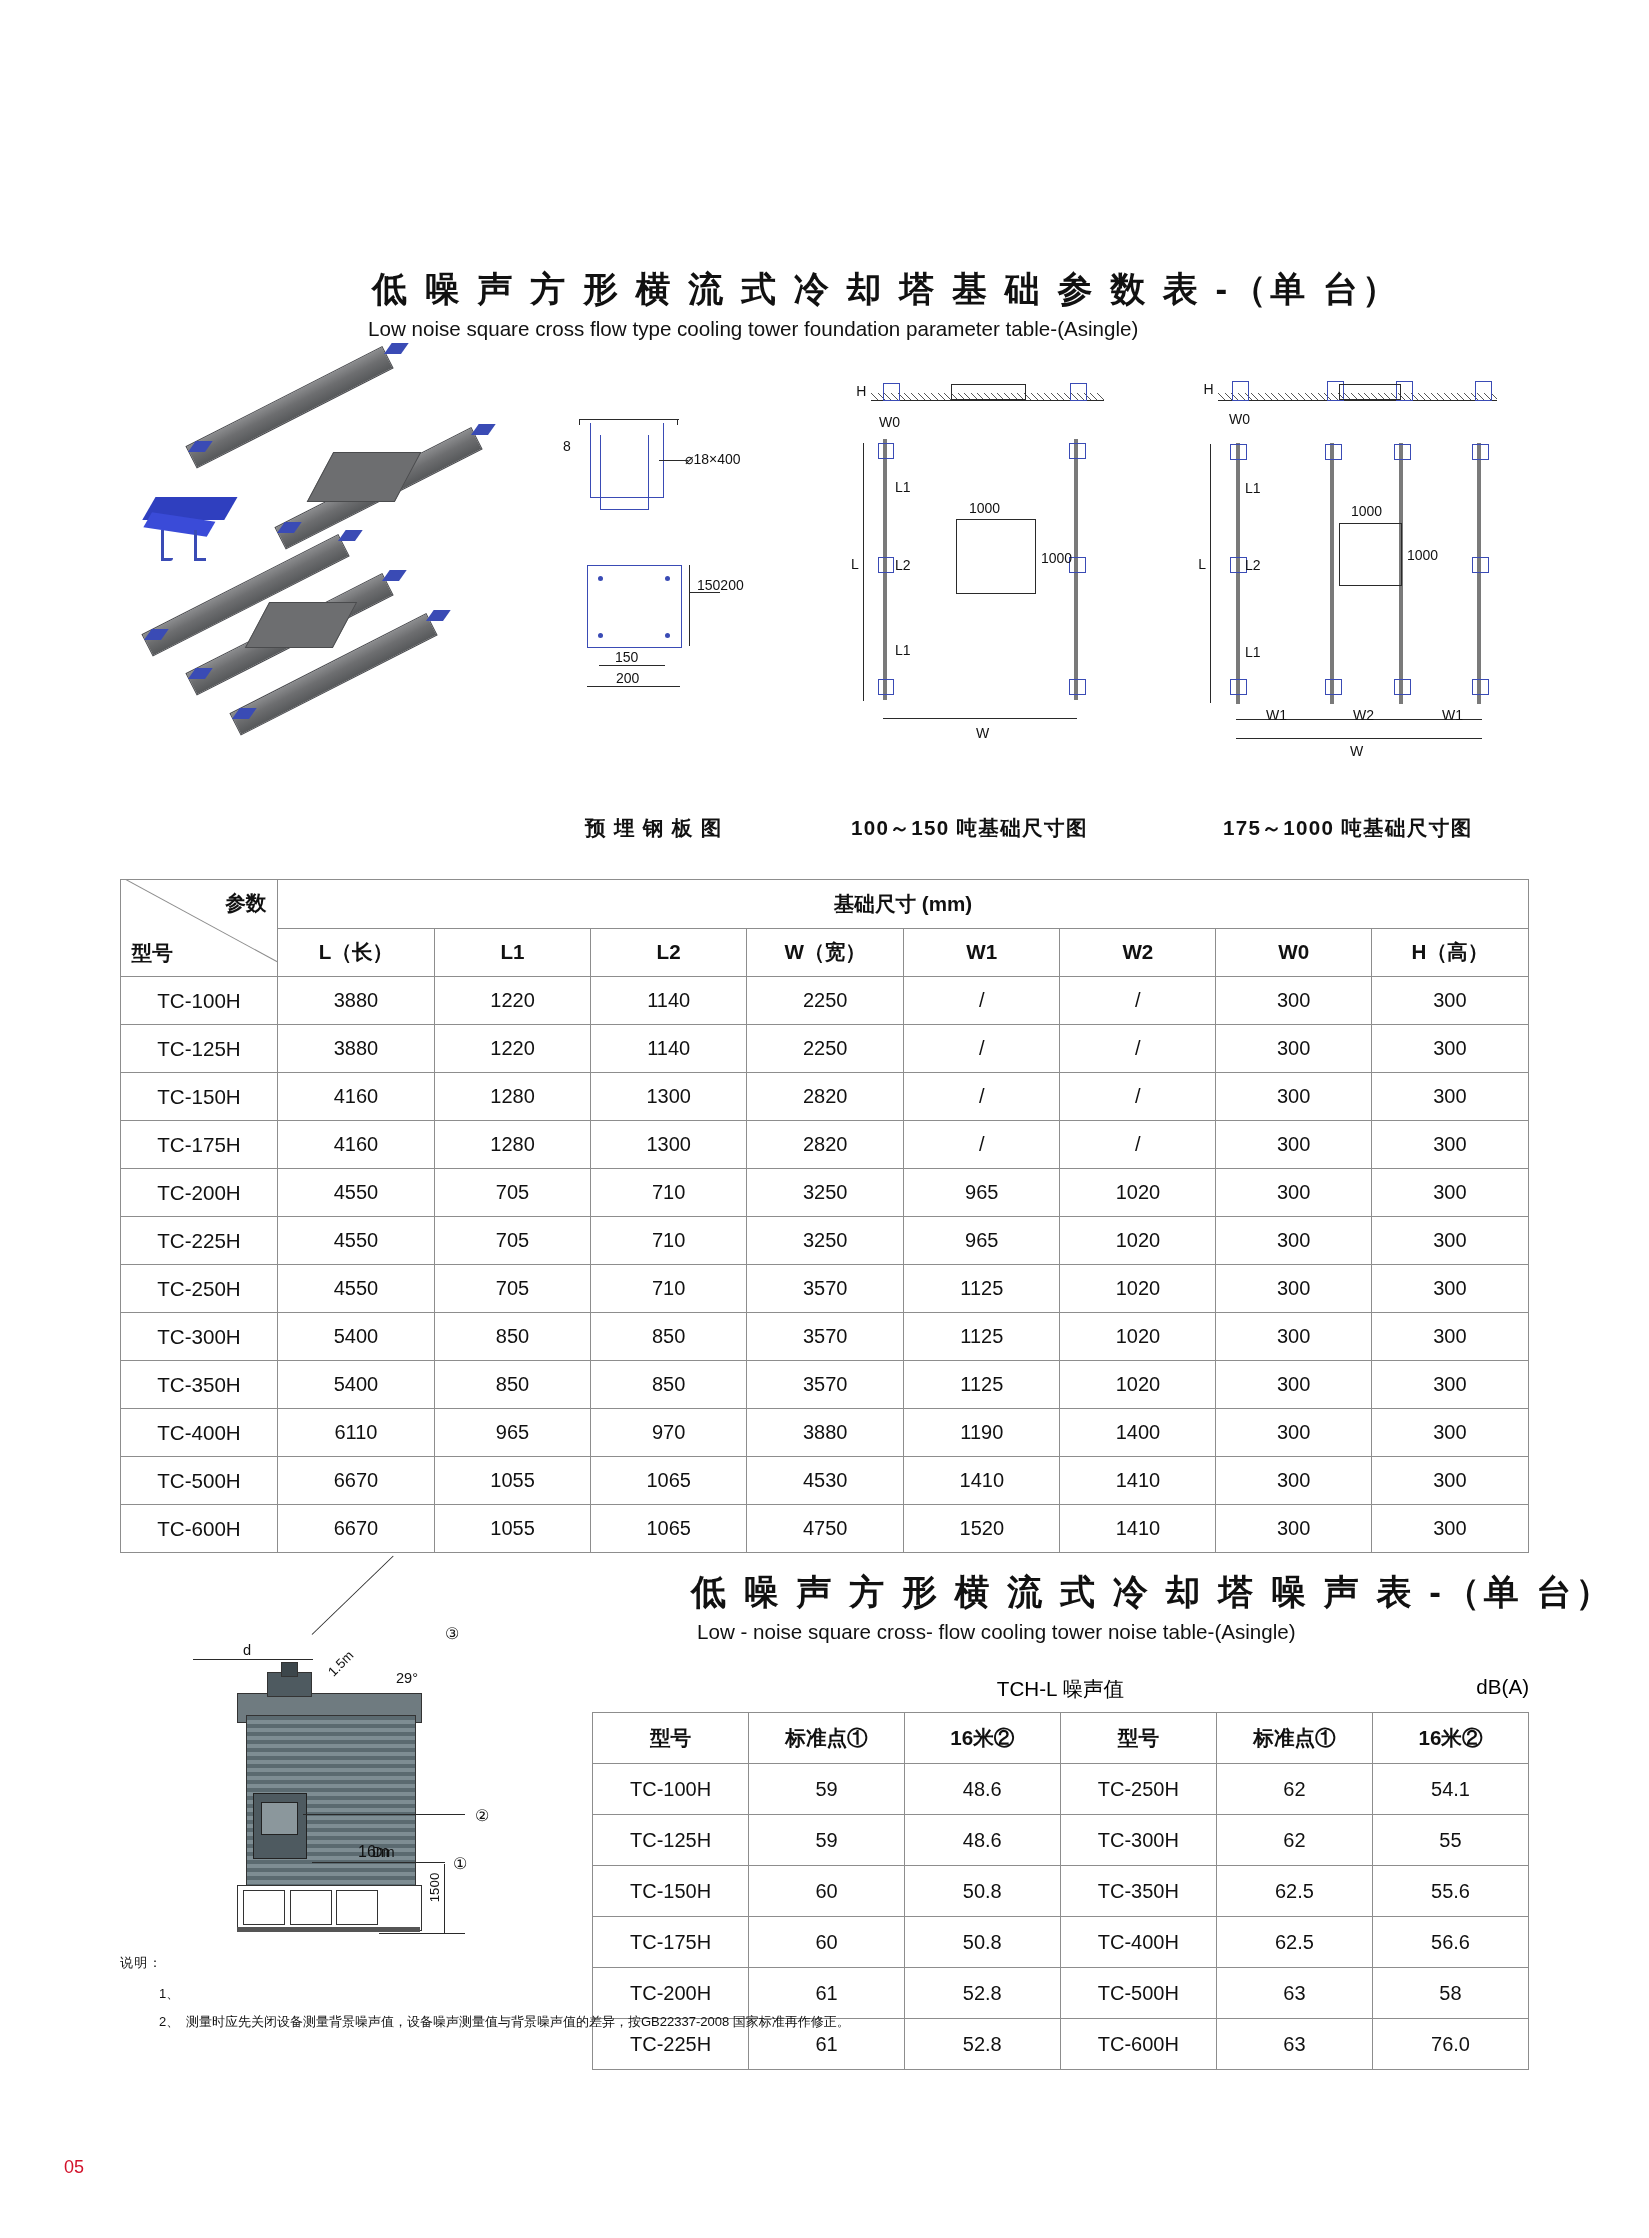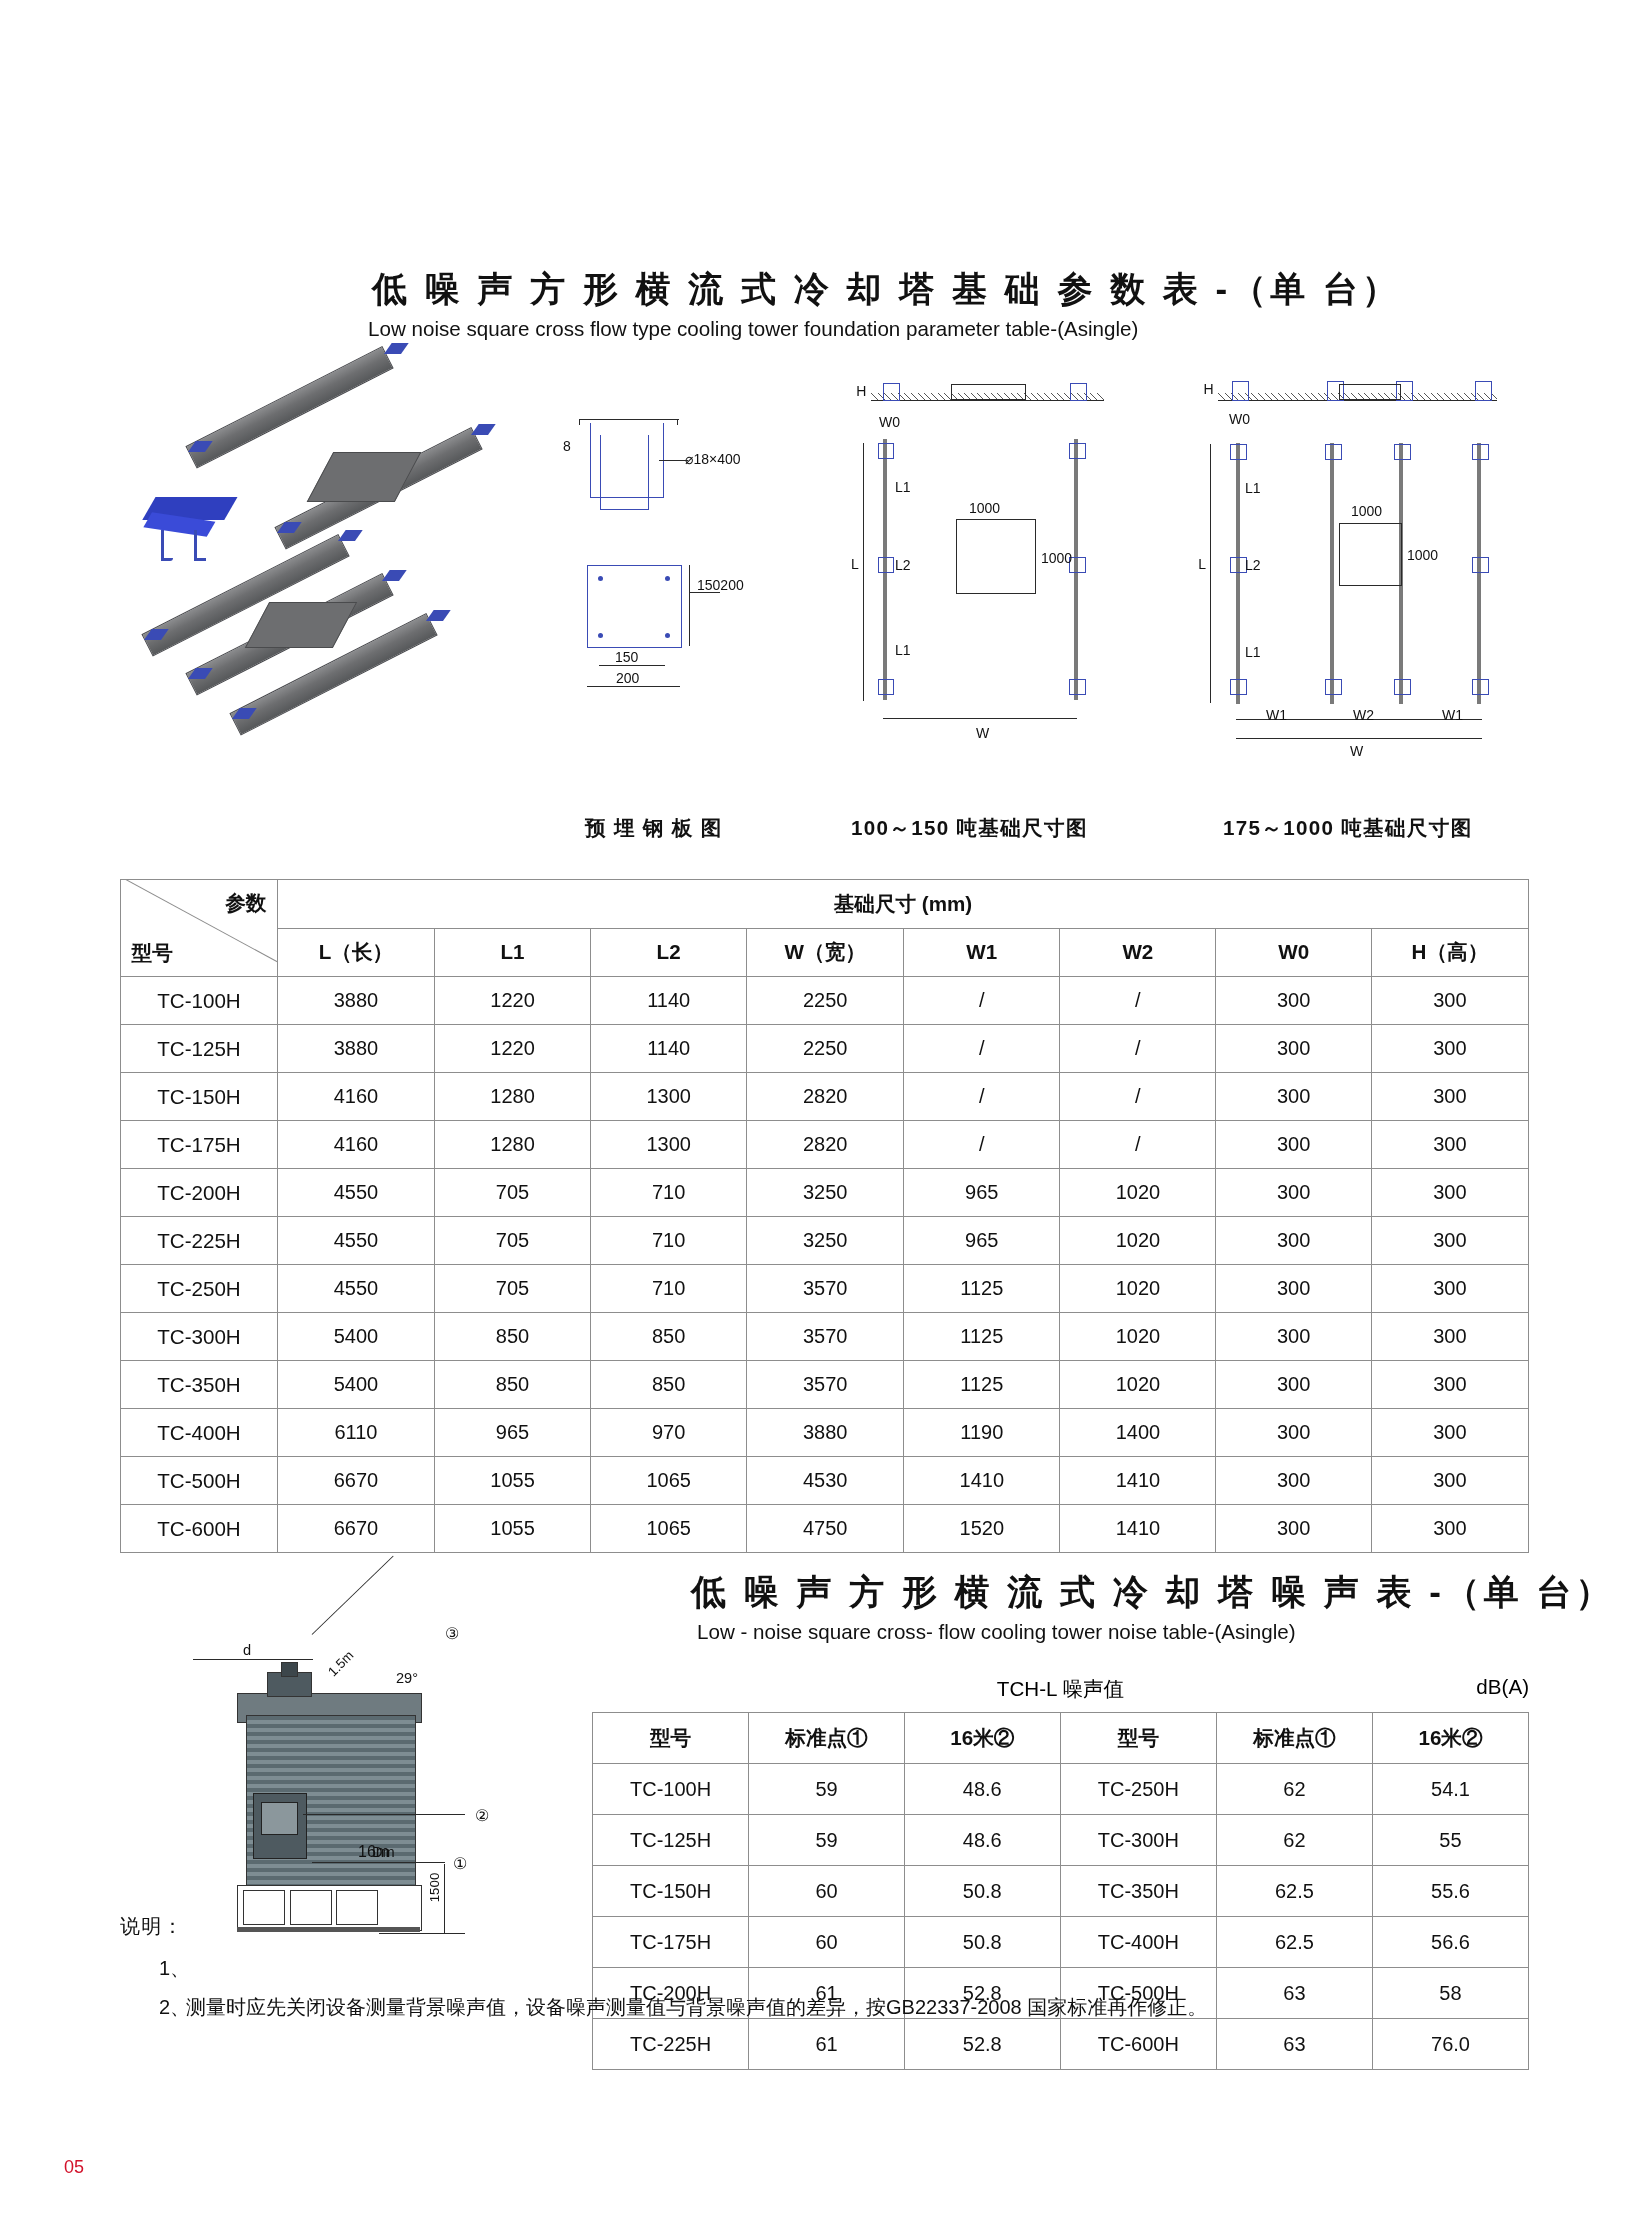--- a/index.html
+++ b/index.html
@@ -269,23 +269,23 @@
   }
   #noise-table th {
     font-weight: bold;
     font-size: 20.6px;
   }
 
   
   .notes {
     position: absolute;
     left: 120px;
-    top: 1911px;
+    top: 1953px;
     width: 1449px;
-    font-size: 20px;
+    font-size: 13px;
     color: #111;
     line-height: 1.55;
   }
   .notes .n-title { margin-bottom: 10.6px; letter-spacing: 1.3px; }
   .notes .n-row { display: flex; margin-bottom: 8px; }
   .notes .n-idx { width: 66px; padding-left: 39px; box-sizing: border-box; }
   .sqrt {
     display: inline-block;
     border-top: 1px solid #111;
     padding: 0 4px;

